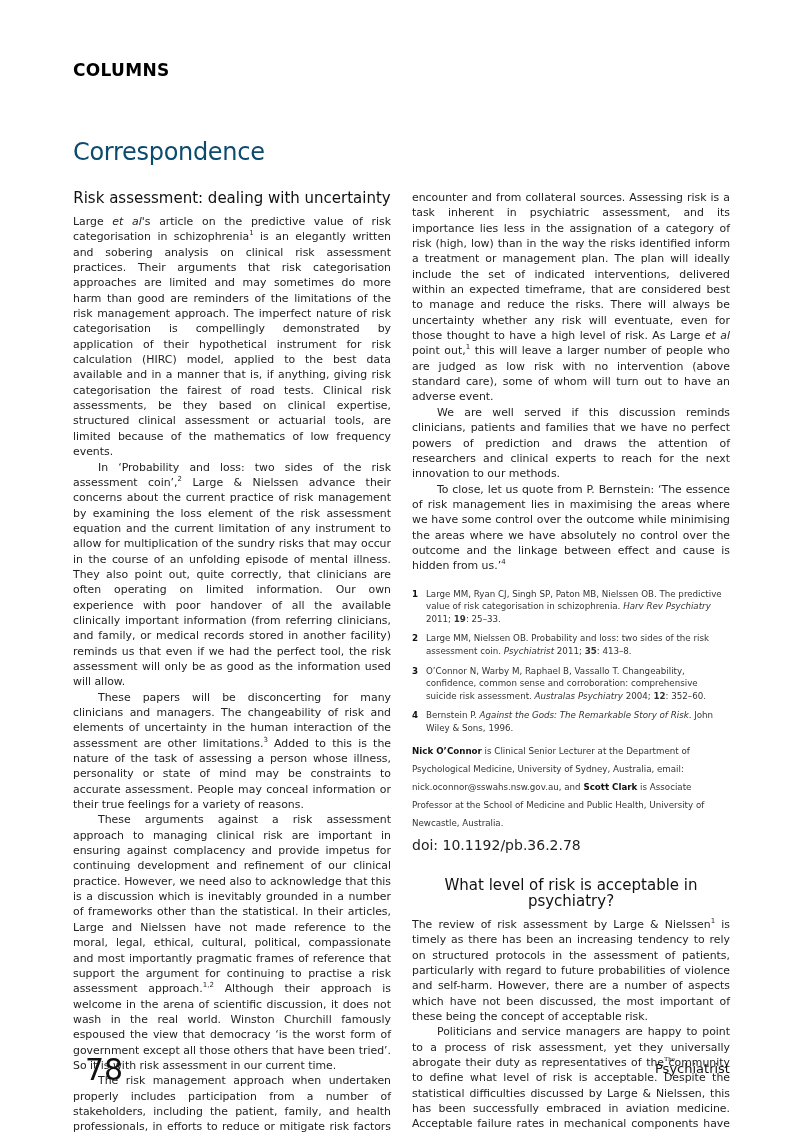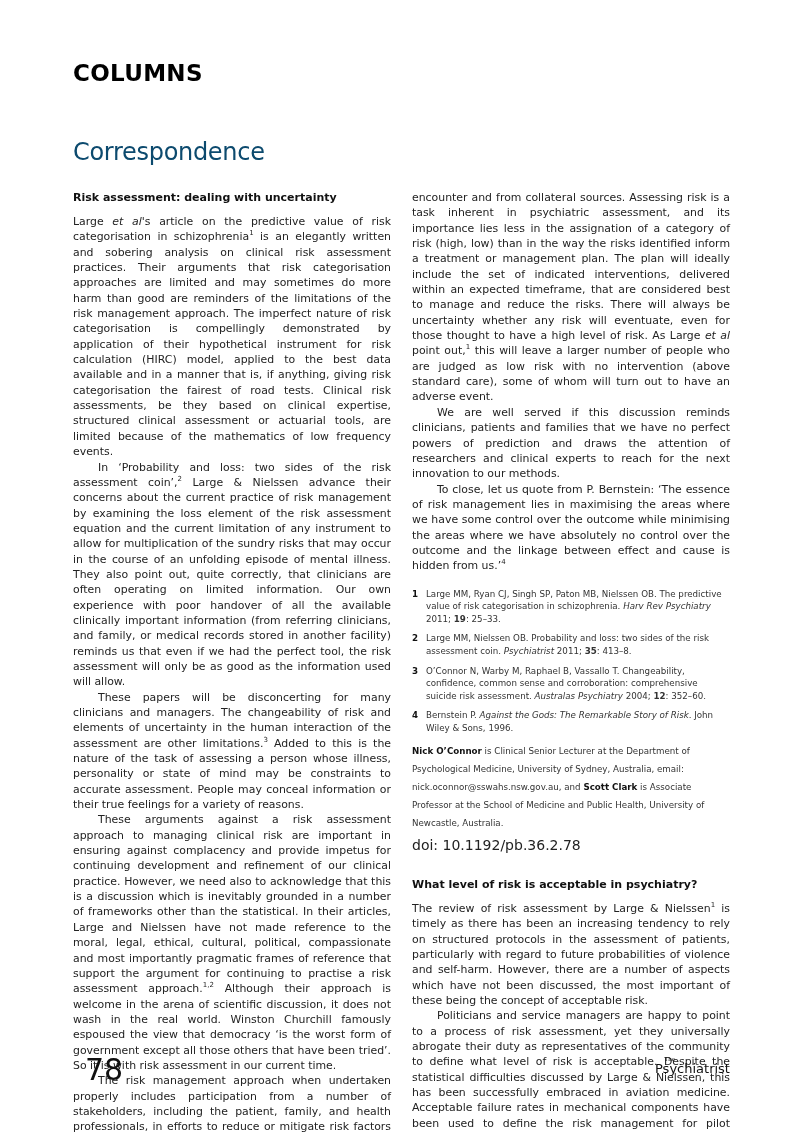--- a/index.html
+++ b/index.html
@@ -1,24 +1,24 @@
 <!DOCTYPE html>
 <html><head>
 <meta charset="utf-8">
 <style>
   html, body { margin: 0; padding: 0; background: #ffffff; }
   body { width: 800px; height: 1133px; position: relative; overflow: hidden; color: #111; font-family: "DejaVu Sans", sans-serif; }
-  .section-label { position: absolute; left: 73px; top: 60px; font-size: 23px; font-weight: bold; letter-spacing: 0.3px; color: #000; }
+  .section-label { position: absolute; left: 73px; top: 60px; font-size: 17px; font-weight: bold; letter-spacing: 0.3px; color: #000; }
   .page-title { position: absolute; left: 73px; top: 138px; font-size: 24px; color: #0c4a6e; letter-spacing: -0.3px; }
   .col { position: absolute; top: 190px; width: 318px; font-size: 10.9px; line-height: 15.35px; color: #222; }
   .col-left { left: 73px; }
   .col-right { left: 412px; }
   .col p { margin: 0; text-align: justify; }
   .col p.indent { text-indent: 25px; }
-  .subhead { font-size: 11px; font-weight: bold; color: #111; margin: 0 0 8px 0; line-height: 16px; }
+  .subhead { font-size: 15px; font-weight: normal; color: #111; margin: 0 0 8px 0; line-height: 16px; text-align: center; }
   sup { font-size: 7px; line-height: 0; vertical-align: super; }
   .refs { margin: 14px 0 0 0; padding: 0; list-style: none; font-size: 8.7px; line-height: 12.6px; color: #333; }
   .refs li { display: flex; margin-bottom: 7px; }
   .refs .num { width: 14px; flex-shrink: 0; font-weight: bold; color: #111; }
   .refs .txt { flex: 1; }
   .authors { font-size: 8.7px; line-height: 18px; color: #333; margin-top: 6px; }
   .authors b { color: #111; }
   .doi { font-size: 14px; color: #222; margin-top: 6px; }
   .subhead2 { margin-top: 24px; }
   .page-number { position: absolute; left: 85px; top: 1052px; font-size: 30px; color: #111; }

